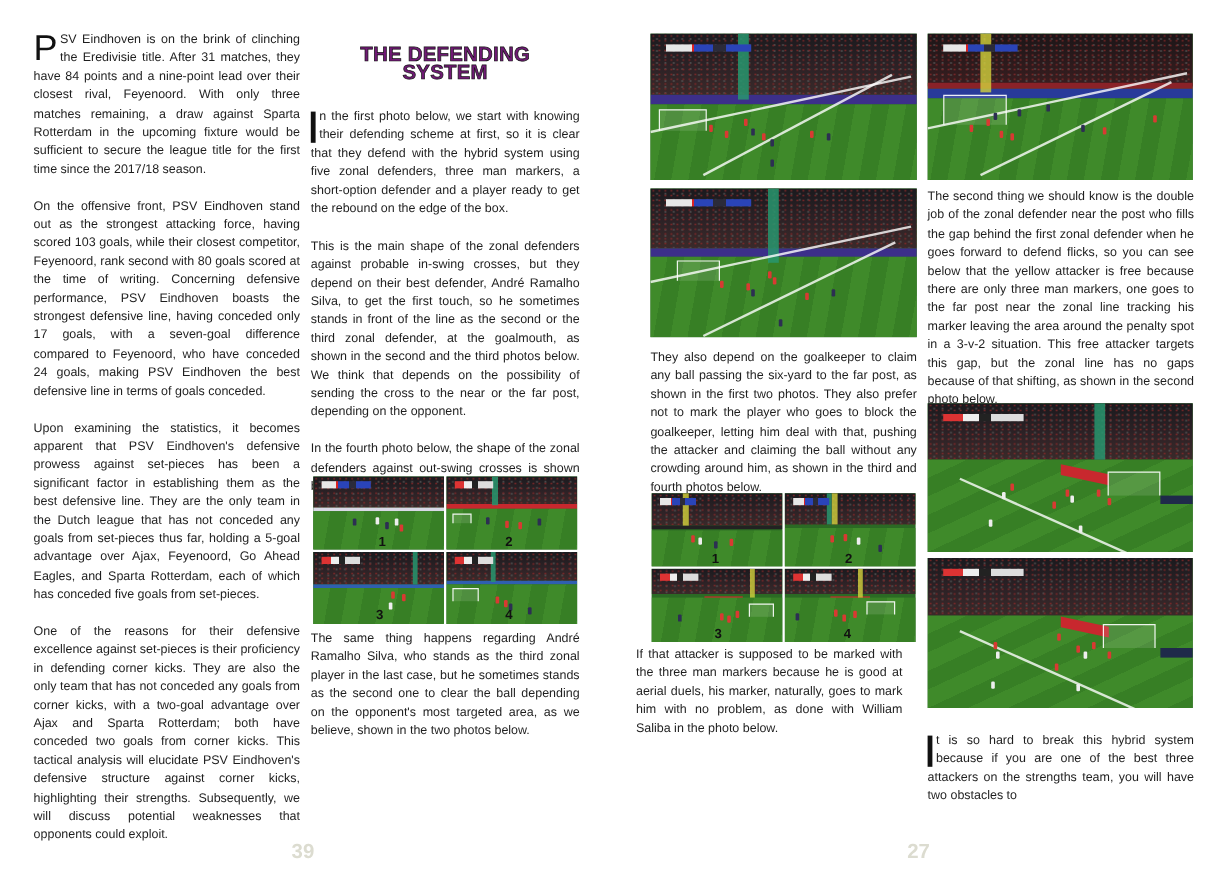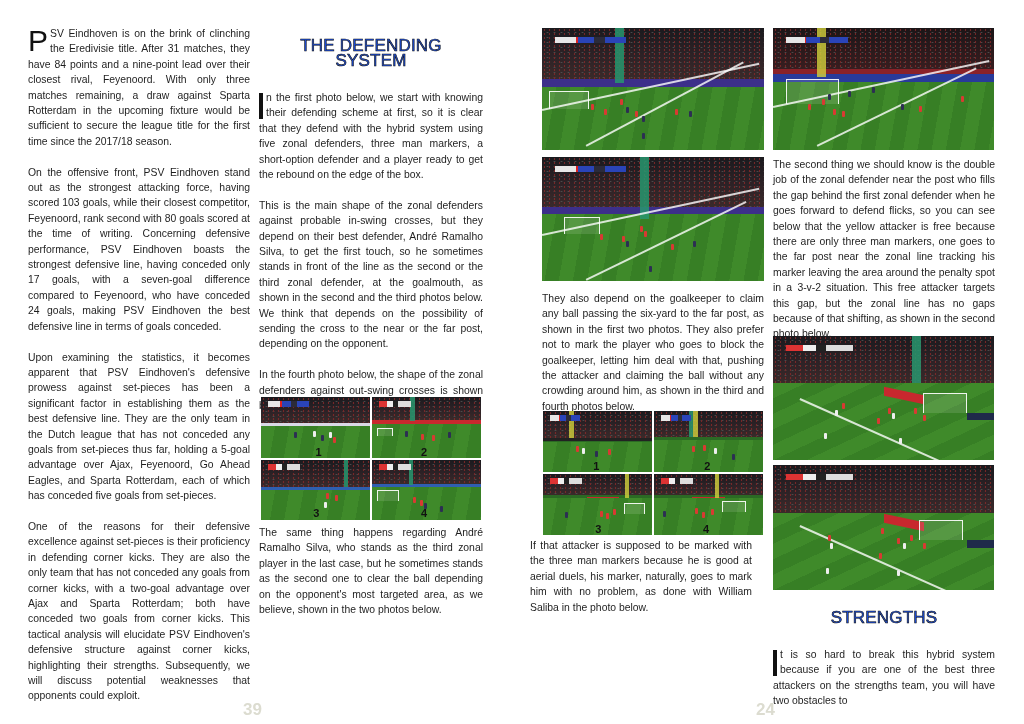--- a/index.html
+++ b/index.html
@@ -9,21 +9,21 @@
   .page { position: absolute; top: 0; height: 724px; background: #fff; }
   .page-left { left: 0; width: 512px; }
   .page-right { left: 512px; width: 512px; }
 
   .col { position: absolute; font-size: 10.4px; line-height: 15.4px; text-align: justify; color: #1e1e1e; }
   .col p { margin-bottom: 15.4px; }
   .col p.last { margin-bottom: 0; }
   .dropcap { float: left; font-size: 30px; line-height: 26px; margin-right: 2px; margin-top: 2px; font-weight: normal; color: #111; }
   .dropcap-bar { float: left; width: 4px; height: 26px; background: #111; margin: 3px 3px 0 0; }
 
-  h2.section-title { font-family: "Liberation Sans", sans-serif; font-weight: 400; font-size: 17px; line-height: 15px; text-align: center; color: #1d4ed8; letter-spacing: 0.2px; -webkit-text-stroke: 0.6px #111; }
+  h2.section-title { font-family: "Liberation Sans", sans-serif; font-weight: 700; font-size: 17px; line-height: 15px; text-align: center; color: #701a75; letter-spacing: 0.2px; -webkit-text-stroke: 0.6px #111; }
 
   .page-num { position: absolute; top: 700px; font-family: "Liberation Sans", sans-serif; font-weight: bold; font-size: 17px; color: #dcdcd0; }
 
   
   .photo { position: absolute; overflow: hidden; background: #2b6a24; }
   .photo .crowd { position: absolute; left: 0; top: 0; right: 0; background: linear-gradient(180deg, #1a1a1e 0%, #2d2226 55%, #3a2a2a 100%); }
   .photo .crowd::after { content: ""; position: absolute; inset: 0; background-image: radial-gradient(#8a2a2a 0.8px, transparent 1.2px), radial-gradient(#555 0.7px, transparent 1.2px); background-size: 5px 4px, 7px 5px; background-position: 0 0, 2px 2px; opacity: 0.8; }
   .photo .boards { position: absolute; left: 0; right: 0; height: 5%; background: #27336e; }
   .photo .pitch { position: absolute; left: 0; right: 0; bottom: 0; background: repeating-linear-gradient(100deg, #3f8a2a 0px, #3f8a2a 14px, #377f25 14px, #377f25 28px); }
   .photo .line { position: absolute; height: 1.5px; background: rgba(255,255,255,0.8); transform-origin: left center; }
@@ -293,20 +293,19 @@
     <div class="player p-red" style="left:56%; top:58%;"></div>
     <div class="player p-white" style="left:59%; top:62%;"></div>
     <div class="player p-red" style="left:62%; top:56%;"></div>
     <div class="player p-red" style="left:68%; top:62%;"></div>
     <div class="player p-red" style="left:48%; top:70%;"></div>
     <div class="player p-white" style="left:24%; top:82%;"></div>
     <div class="player p-white" style="left:56%; top:84%;"></div>
   </div>
 
   <div class="col" style="left:261px; top:610px; width:222px;">
-    <h2 class="section-title" style="margin-bottom:22px;">STRENGTHS</h2>
     <p class="last">
       <span class="dropcap-bar"></span><span>t is so hard to break this hybrid system because if you are one of the best three attackers on the strengths team, you will have two obstacles to</span>
     </p>
   </div>
 
-  <div class="page-num" style="left:244px;">24</div>
+  <div class="page-num" style="left:244px;">27</div>
 </div>
 
 </body></html>

